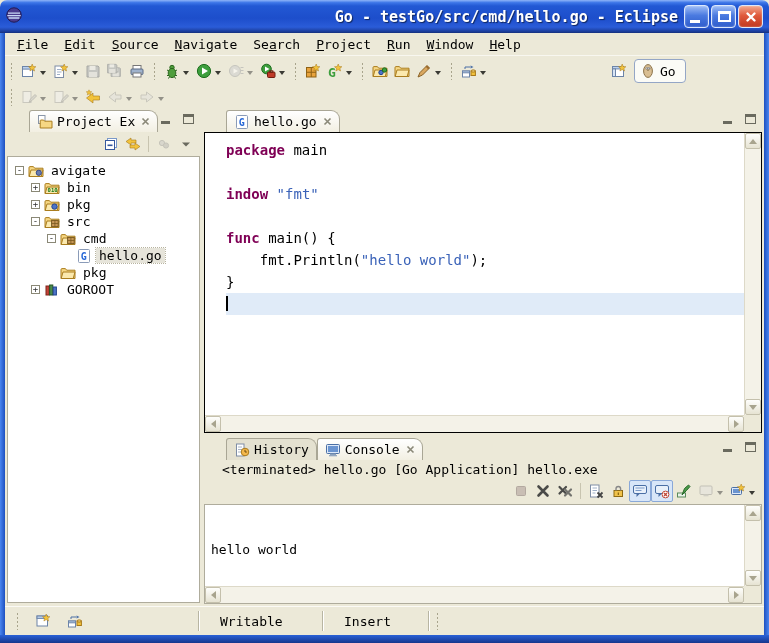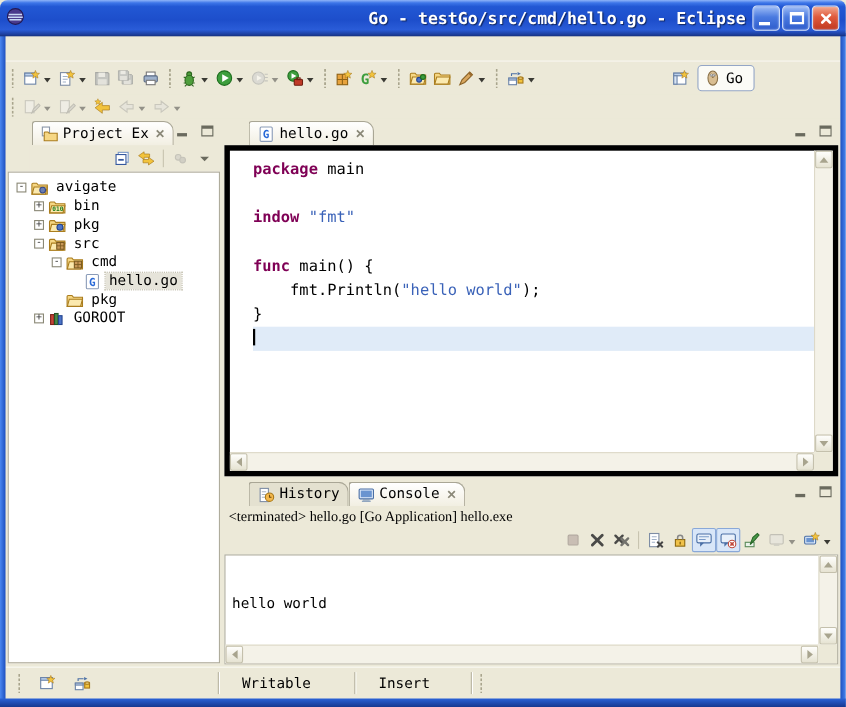--- a/index.html
+++ b/index.html
@@ -64,21 +64,21 @@
   .tree{position:absolute;top:47px;left:0;right:0;bottom:0;background:#FFF;border:1px solid #AFAC9C;overflow:hidden;padding-top:5px;}
   .trow{display:flex;align-items:center;height:17px;padding-left:7px;white-space:nowrap;}
   .tsp{flex:none;}
   .texp{width:9px;height:9px;border:1px solid #8A8876;background:#FFF;color:#333;flex:none;
     font-size:9px;line-height:7px;text-align:center;margin-right:4px;}
   .texp-blank{width:13px;flex:none;}
   .trow .ic{width:16px;height:16px;margin-right:4px;flex:none;}
   .tlabel{padding:0 3px;}
   .tlabel.selected{background:#E6E4DA;outline:1px dotted #B8B4A0;}
   
-  .econtent{position:absolute;top:23px;left:0;right:0;bottom:0;background:#FFF;border:5px solid #000000;}
+  .econtent{position:absolute;top:23px;left:0;right:0;bottom:0;background:#FFF;border:1px solid #000000;}
   .code{position:absolute;top:0;left:0;right:17px;bottom:17px;padding:6px 0 0 21px;overflow:hidden;font-size:14px;}
   .cline{height:22px;white-space:pre;line-height:22px;}
   .cline.current{background:#E0EBF8;}
   .cursor{display:inline-block;width:2px;height:15px;background:#000;vertical-align:-2px;}
   .k{color:#7F0055;font-weight:bold;}
   .s{color:#3A62B8;}
   .p{color:#000;}
   
   .vscroll{position:absolute;top:0;right:0;width:17px;bottom:17px;background:#F4F2E8;border-left:1px solid #DDD9C8;}
   .hscroll{position:absolute;left:0;right:17px;bottom:0;height:17px;background:#F4F2E8;border-top:1px solid #DDD9C8;}
@@ -88,21 +88,21 @@
   .sbtn.up{top:0;left:0;width:16px;height:16px;}
   .sbtn.down{bottom:0;left:0;width:16px;height:16px;}
   .sbtn.lft{left:0;top:0;width:16px;height:16px;}
   .sbtn.rgt{right:0;top:0;width:16px;height:16px;}
   .tri{width:0;height:0;border:4px solid transparent;}
   .tri.u{border-bottom:5px solid #A8A48E;margin-top:-4px;}
   .tri.d{border-top:5px solid #A8A48E;margin-bottom:-4px;}
   .tri.l{border-right:5px solid #A8A48E;margin-left:-4px;}
   .tri.r{border-left:5px solid #A8A48E;margin-right:-4px;}
   
-  .cstatus{position:absolute;top:24px;left:0;right:0;height:18px;padding:1px 0 0 4px;white-space:nowrap;overflow:hidden;font-family:Liberation Serif, serif;}
+  .cstatus{position:absolute;top:24px;left:14px;right:0;height:18px;padding:1px 0 0 4px;white-space:nowrap;overflow:hidden;}
   .ctoolbar{position:absolute;top:42px;right:3px;height:24px;display:flex;align-items:center;}
   .ctoolbar .tbtn{height:22px;}
   .cbody{position:absolute;top:67px;left:0;right:0;bottom:0;background:#FFF;border:1px solid #AFAC9C;}
   .cout{position:absolute;top:0;left:0;right:17px;bottom:17px;padding:5px 6px;white-space:pre;overflow:hidden;margin-top:32px;}
   
   .statusbar{position:absolute;left:5px;right:5px;top:606px;height:29px;background:#ECE9D8;border-top:1px solid #FBFAF5;
     display:flex;align-items:center;}
   .fastview{width:193px;display:flex;align-items:center;gap:8px;padding-left:6px;flex:none;height:100%;}
   .sb-sep{width:0;height:20px;border-left:1px solid #B8B5A2;border-right:1px solid #FFF;flex:none;}
   .sb-cell{height:100%;display:flex;align-items:center;padding-left:20px;white-space:nowrap;}
@@ -132,20 +132,31 @@
           <div class="g-max"></div>
         </div>
       <div class="wb close">
         <svg width="12" height="12" viewBox="0 0 12 12">
             <path d="M2.5 2.5 L9.5 9.5 M9.5 2.5 L2.5 9.5" stroke="#FFF" stroke-width="2.4" stroke-linecap="round"></path>
           </svg>
       </div>
     </div>
   </div>
 
+  <div class="menubar" id="menubar">
+      <span class="menu-item"><u>F</u>ile</span>
+      <span class="menu-item"><u>E</u>dit</span>
+      <span class="menu-item"><u>S</u>ource</span>
+      <span class="menu-item"><u>N</u>avigate</span>
+      <span class="menu-item">Se<u>a</u>rch</span>
+      <span class="menu-item"><u>P</u>roject</span>
+      <span class="menu-item"><u>R</u>un</span>
+      <span class="menu-item"><u>W</u>indow</span>
+      <span class="menu-item"><u>H</u>elp</span>
+    </div>
   <div class="toolbar tb1" id="tb1">
       <div class="hdl"></div>
       <div class="tbtn">
         <span class="ic"><svg width="16" height="16" viewBox="0 0 16 16">
             <rect x="1.5" y="3.5" width="10" height="10" fill="#FFF" stroke="#6C84A8"></rect>
             <rect x="1.5" y="3.5" width="10" height="2.6" fill="#BDD2EE" stroke="#6C84A8"></rect>
             <polygon points="11.2,1 12.2,3.5 14.9,3.7 12.9,5.4 13.5,8 11.2,6.6 8.9,8 9.5,5.4 7.5,3.7 10.2,3.5" fill="#F2C33C" stroke="#A8791A" stroke-width=".5"></polygon>
           </svg></span>
         <span class="dd"></span>
       </div>

